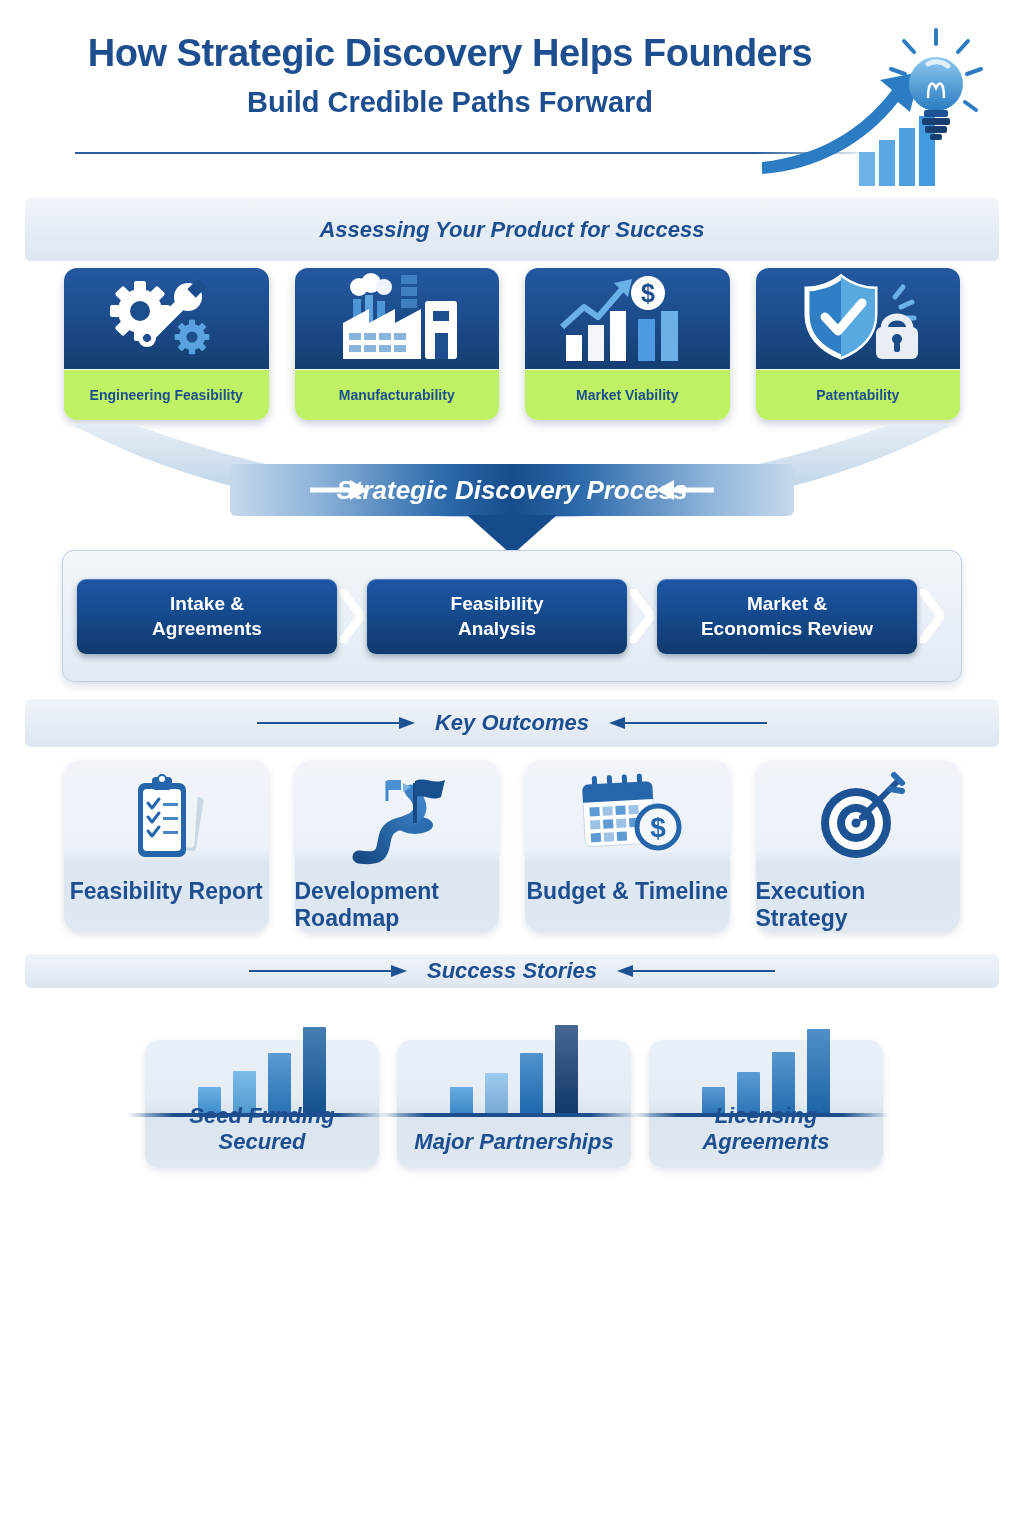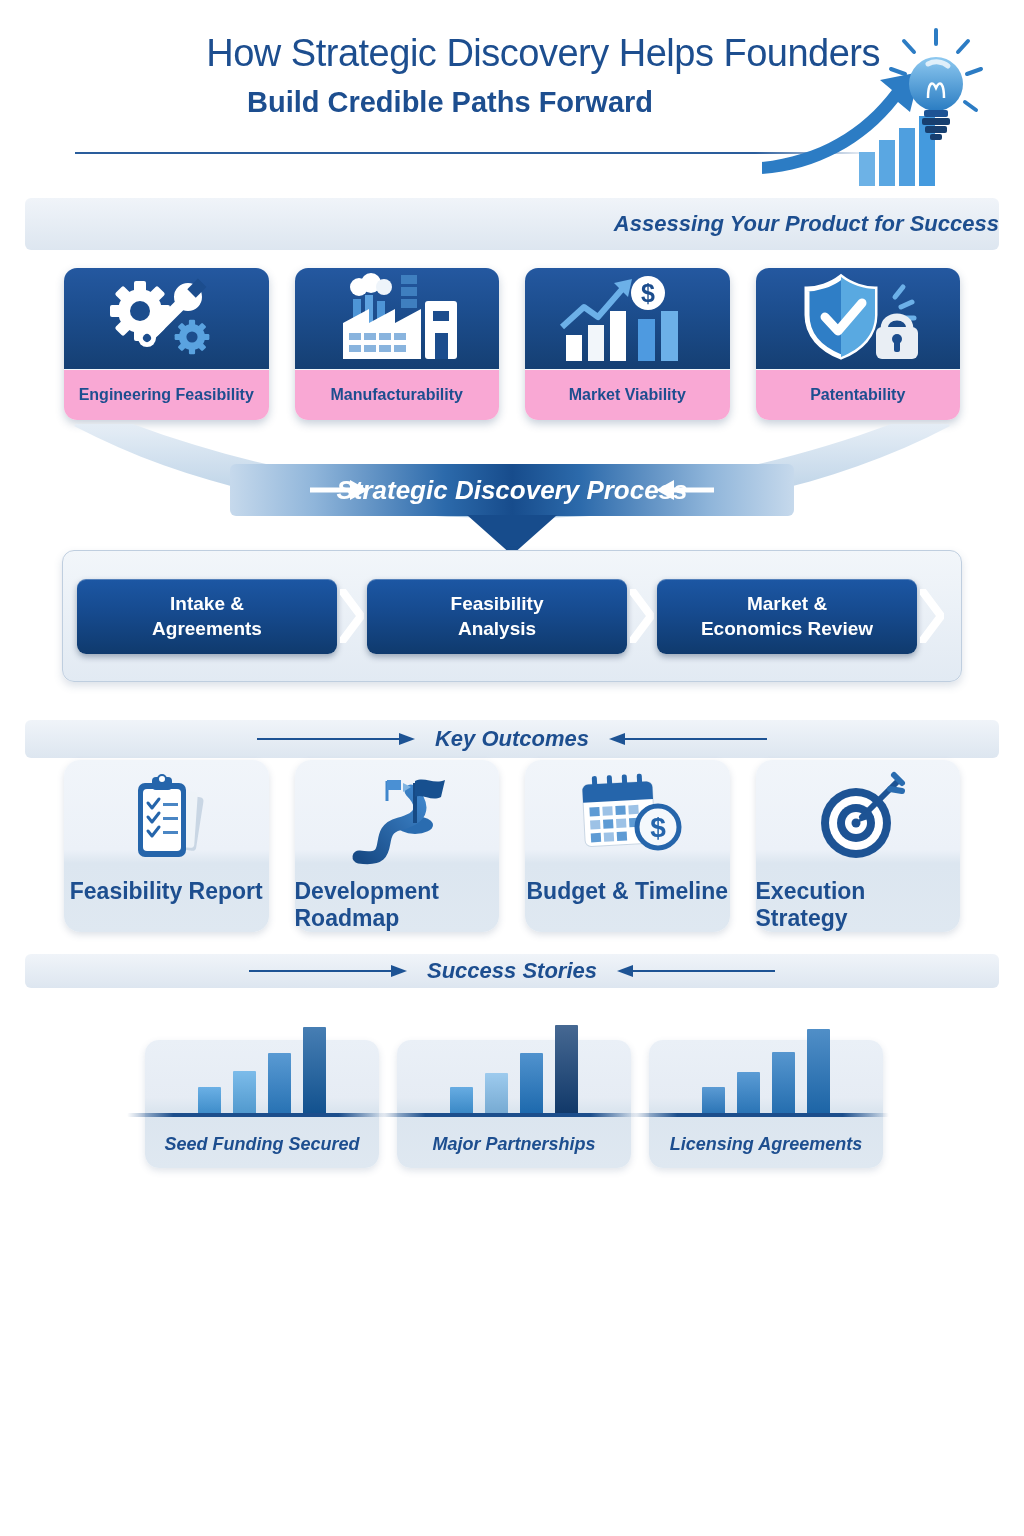--- a/index.html
+++ b/index.html
@@ -2,43 +2,43 @@
 <html><head>
 <meta charset="utf-8">
 <style>
   html,body{margin:0;padding:0;}
   body{width:1024px;height:1536px;position:relative;background:#ffffff;
        font-family:"Liberation Sans",sans-serif;overflow:hidden;}
   .abs{position:absolute;}
 
   
   .header-text{top:30px;left:20px;width:860px;text-align:center;color:#1d4e8f;}
-  .main-title{font-size:38px;font-weight:normal;letter-spacing:-0.5px;line-height:46px;text-align:right;}
+  .main-title{font-size:38px;font-weight:bold;letter-spacing:-0.5px;line-height:46px;}
   .sub-title{font-size:29px;font-weight:bold;margin-top:10px;}
   .header-divider{top:152px;left:75px;width:800px;height:2px;
        background:linear-gradient(90deg,#2a5d9c 0%,#2a5d9c 85%,rgba(42,93,156,0) 100%);}
   .bulb-graphic{top:22px;left:762px;width:230px;height:175px;}
 
   
   .band{left:25px;width:974px;display:flex;align-items:center;justify-content:center;gap:18px;
         background:linear-gradient(180deg,#f0f4f9 0%,#dde6f0 100%);border-radius:6px;}
   .band-title{font-size:22px;font-weight:bold;font-style:italic;color:#1d4e8f;white-space:nowrap;}
-  .band-assess{top:198px;height:52px;justify-content:flex-end;}
-  .band-outcomes{top:720px;height:38px;}
+  .band-assess{top:198px;height:63px;}
+  .band-outcomes{top:699px;height:48px;}
   .band-stories{top:954px;height:34px;}
 
   
   .assess-row{top:268px;left:64px;width:896px;display:flex;gap:26px;}
   .assess-card{flex:1;height:152px;border-radius:13px;overflow:hidden;
       box-shadow:0 4px 9px rgba(40,70,110,.25);display:flex;flex-direction:column;}
   .assess-icon{height:102px;background:linear-gradient(180deg,#2458a0 0%,#1c4d8d 45%,#153f73 100%);
       display:flex;align-items:center;justify-content:center;}
-  .assess-label{height:50px;background:#f9a8d4;border-top:1px solid #f3f7fb;
+  .assess-label{height:50px;background:#bef264;border-top:1px solid #f3f7fb;
       display:flex;align-items:center;justify-content:center;
-      font-size:16px;font-weight:bold;color:#1d4e8f;}
+      font-size:14px;font-weight:bold;color:#1d4e8f;}
 
   
   .swoosh{top:424px;left:62px;width:900px;height:132px;}
   .process-panel{top:550px;left:62px;width:900px;height:132px;box-sizing:border-box;
       background:linear-gradient(180deg,#f2f6fa 0%,#e2eaf3 100%);
       border:1px solid #bfcedf;border-radius:12px;box-shadow:0 4px 8px rgba(60,90,130,.18);
       display:flex;align-items:center;gap:0;padding:0 14px;}
   .step-box{flex:1;height:75px;border-radius:9px;
       background:linear-gradient(180deg,#1c57a4 0%,#164a8e 45%,#0f3a6d 100%);
       box-shadow:0 3px 6px rgba(10,35,70,.35), inset 0 1px 0 rgba(255,255,255,.25);
@@ -61,21 +61,21 @@
       background:linear-gradient(180deg,#eaf0f7 0%,#e6ecf4 45%,#dbe5ef 55%,#dfe8f1 100%);
       box-shadow:0 3px 7px rgba(70,95,130,.16);}
   .story-bars{position:absolute;top:-14px;left:0;right:0;height:89px;
       display:flex;align-items:flex-end;justify-content:center;gap:12px;}
   .bar{width:23px;background-image:linear-gradient(180deg,rgba(255,255,255,.22),rgba(0,0,0,.10));
       border-radius:1px;}
   .story-baseline{position:absolute;top:73px;left:-18px;right:-6px;height:4px;
       background:linear-gradient(90deg,rgba(28,78,140,0) 0%,#1c4e8c 18%,#1c4e8c 82%,rgba(28,78,140,0) 100%);
       border-radius:2px;}
   .story-label{position:absolute;bottom:13px;left:0;right:0;text-align:center;
-      font-size:18px;font-weight:bold;font-style:italic;color:#1d4e8f;}
+      font-size:22px;font-weight:bold;font-style:italic;color:#1d4e8f;}
 </style>
 </head>
 <body>
 
 <div class="abs header-text">
   <div class="main-title">How Strategic Discovery Helps Founders</div>
   <div class="sub-title">Build Credible Paths Forward</div>
 </div>
 <div class="abs header-divider"></div>
 

